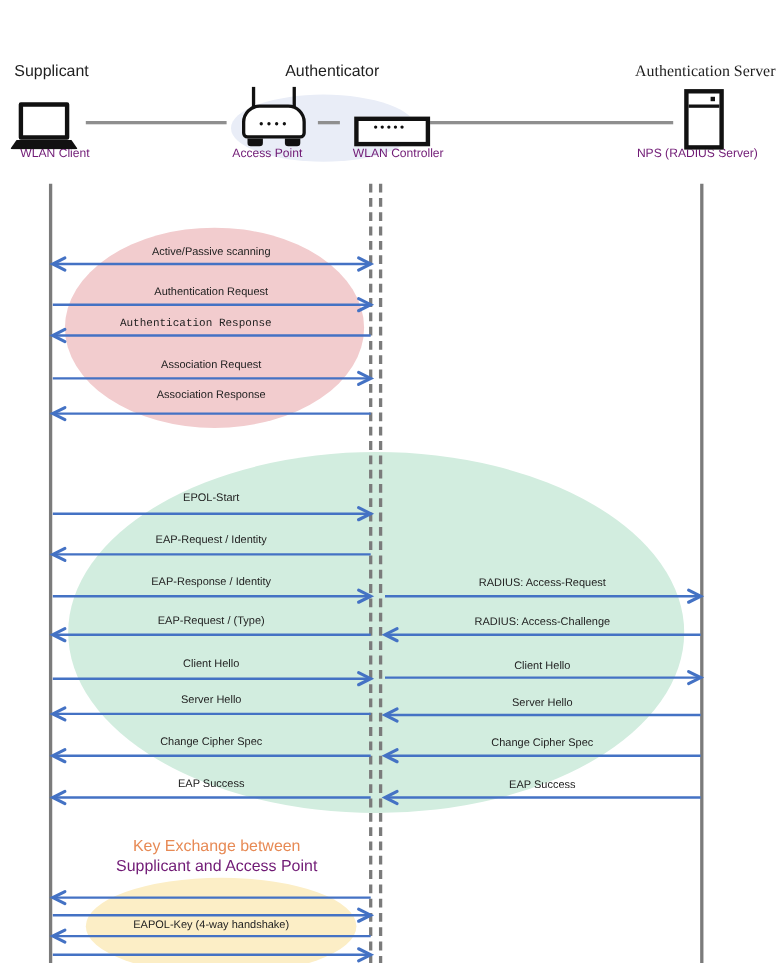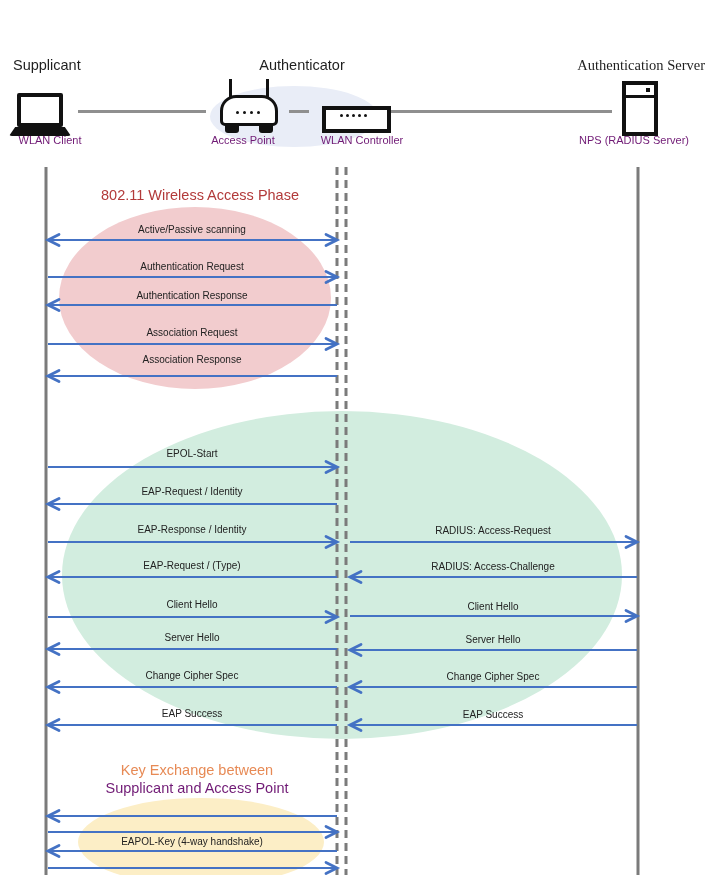--- a/index.html
+++ b/index.html
@@ -154,28 +154,27 @@
       <line x1="48" y1="777" x2="337" y2="777" stroke="#4472c4" stroke-width="2.2"></line>
       <path d="M 59 771.5 L 48 777 L 59 782.5" fill="none" stroke="#4472c4" stroke-width="2.8" stroke-linecap="round"></path>
       <line x1="48" y1="793" x2="337" y2="793" stroke="#4472c4" stroke-width="2.2"></line>
       <path d="M 326 787.5 L 337 793 L 326 798.5" fill="none" stroke="#4472c4" stroke-width="2.8" stroke-linecap="round"></path>
       <line x1="48" y1="812" x2="337" y2="812" stroke="#4472c4" stroke-width="2.2"></line>
       <path d="M 59 806.5 L 48 812 L 59 817.5" fill="none" stroke="#4472c4" stroke-width="2.8" stroke-linecap="round"></path>
       <line x1="48" y1="829" x2="337" y2="829" stroke="#4472c4" stroke-width="2.2"></line>
       <path d="M 326 823.5 L 337 829 L 326 834.5" fill="none" stroke="#4472c4" stroke-width="2.8" stroke-linecap="round"></path>
     </svg>
 
-  <div class="phase-title" id="phase1-title" style="color: rgb(178, 58, 58);">802.11 Wireless Access Phase</div>
   <div class="phase-title" id="phase3-title-1" style="color: rgb(231, 138, 85);">Key Exchange between</div>
   <div class="phase-title" id="phase3-title-2" style="color: #701a75; text-align: right;">Supplicant and Access Point</div>
 
   <div id="labels-layer">
       <div class="msg-label" style="left: 192px; top: 190px; color: rgb(34, 34, 34);">Active/Passive scanning</div>
       <div class="msg-label" style="left: 192px; top: 227px; color: rgb(34, 34, 34);">Authentication Request</div>
-      <div class="msg-label" style="left: 192px; top: 256px; color: rgb(34, 34, 34);">Authentication Response</div>
+      <div class="msg-label" style="left: 178px; top: 256px; color: rgb(34, 34, 34); font-family: Liberation Mono, monospace;">Authentication Response</div>
       <div class="msg-label" style="left: 192px; top: 293px; color: rgb(34, 34, 34);">Association Request</div>
       <div class="msg-label" style="left: 192px; top: 320px; color: rgb(34, 34, 34);">Association Response</div>
       <div class="msg-label" style="left: 192px; top: 414px; color: rgb(34, 34, 34);">EPOL-Start</div>
       <div class="msg-label" style="left: 192px; top: 452px; color: rgb(34, 34, 34);">EAP-Request / Identity</div>
       <div class="msg-label" style="left: 192px; top: 490px; color: rgb(34, 34, 34);">EAP-Response / Identity</div>
       <div class="msg-label" style="left: 192px; top: 526px; color: rgb(34, 34, 34);">EAP-Request / (Type)</div>
       <div class="msg-label" style="left: 192px; top: 565px; color: rgb(34, 34, 34);">Client Hello</div>
       <div class="msg-label" style="left: 192px; top: 598px; color: rgb(34, 34, 34);">Server Hello</div>
       <div class="msg-label" style="left: 192px; top: 636px; color: rgb(34, 34, 34);">Change Cipher Spec</div>
       <div class="msg-label" style="left: 192px; top: 674px; color: rgb(34, 34, 34);">EAP Success</div>

